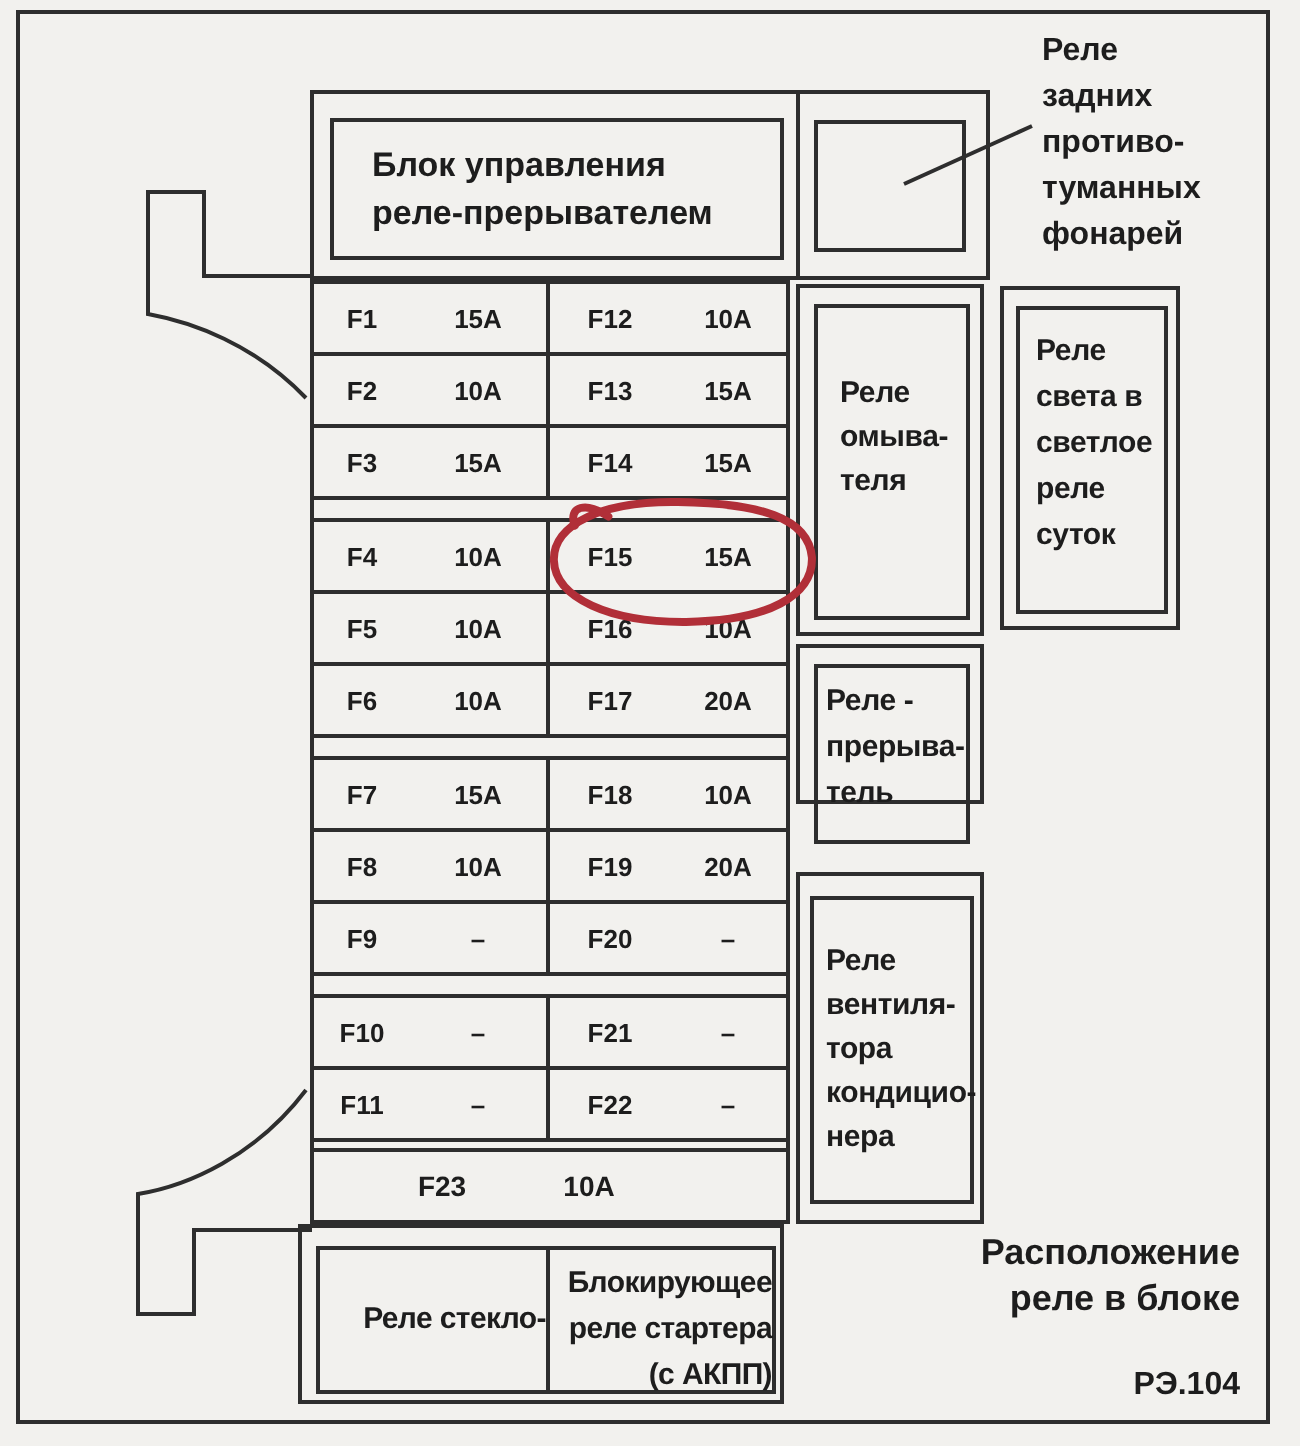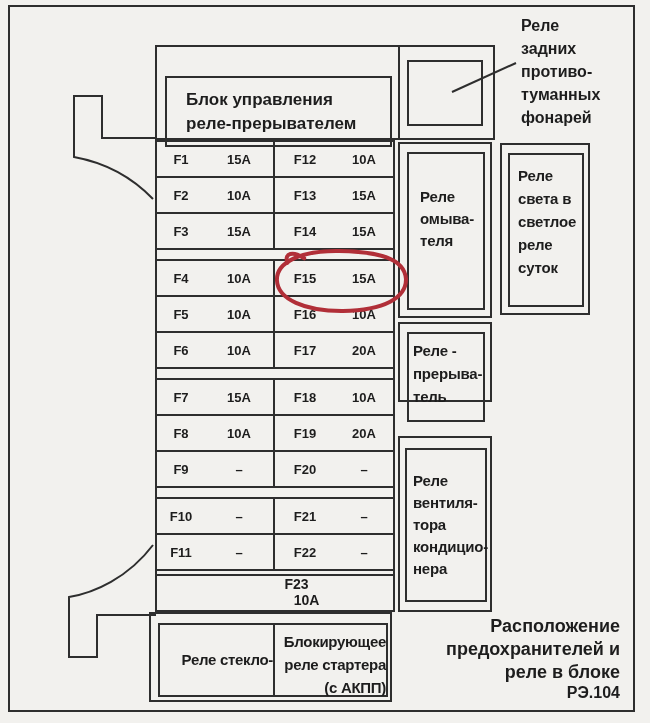--- a/index.html
+++ b/index.html
@@ -12,41 +12,41 @@
     overflow: hidden;
   }
   .frame { position:absolute; left:8px; top:5px; width:627px; height:707px; border:2px solid #2e2e2e; }
   .box { border: 2px solid #2e2e2e; position: absolute; }
   .innerbox { border: 2px solid #2e2e2e; position: absolute; }
 
   
   .topbox { left:155px; top:45px; width:340px; height:95px; display:flex; }
   .topbox-left { width:243px; height:100%; border-right:2px solid #2e2e2e; position:relative; }
   .topbox-right { flex:1; position:relative; }
-  .ctrl-label-box { left:8px; top:29px; width:227px; height:71px; display:flex; align-items:center; justify-content:center; }
+  .ctrl-label-box { left:8px; top:12px; width:227px; height:71px; display:flex; align-items:center; justify-content:center; }
   .ctrl-label-box span { display:block; width:185px; font-size:17px; line-height:24px; text-align:left; }
   .slot-box { left:7px; top:13px; width:76px; height:66px; }
 
   
   .fog-label { position:absolute; left:521px; top:14px; font-size:16px; line-height:23px; }
 
   
   .fuse-table { position:absolute; left:155px; top:140px; width:240px; }
   .frow { display:flex; height:38px; border:2px solid #2e2e2e; margin-top:-2px; align-items:stretch; }
   .frow:first-child { margin-top:0; }
   .fcell { display:flex; align-items:center; font-size:13px; }
   .cl { width:118px; border-right:2px solid #2e2e2e; }
   .cr { flex:1; }
   .cl .fid { width:48px; text-align:center; }
   .cl .fa  { flex:1; text-align:center; }
   .cr .fid { width:60px; text-align:center; }
   .cr .fa  { flex:1; text-align:center; }
   .fstrip { height:13px; border-left:2px solid #2e2e2e; border-right:2px solid #2e2e2e; margin-top:-2px; }
   .fstrip.small { height:7px; }
-  .f23row { display:flex; height:38px; border:2px solid #2e2e2e; margin-top:-2px; align-items:center; padding-left:63px; font-size:14px;flex-direction:column; }
+  .f23row { display:flex; height:38px; border:2px solid #2e2e2e; margin-top:-2px; align-items:center; padding-left:38px; font-size:14px; }
   .f23row .fid { width:52px; text-align:center; margin-right:20px; }
   .f23row .fa { width:55px; text-align:center; }
 
   
   .relay-text { font-size:15px; line-height:22px; letter-spacing:-0.2px; }
   .washer-outer { left:398px; top:142px; width:94px; height:176px; }
   .washer-inner { left:7px; top:8px; width:78px; height:158px; display:flex; flex-direction:column; justify-content:center; padding:0 0 24px 11px; }
   .drl-outer { left:500px; top:143px; width:90px; height:172px; }
   .drl-inner { left:6px; top:8px; width:76px; height:154px; padding:9px 0 0 8px; line-height:23px; }
   .int-outer { left:398px; top:322px; width:94px; height:80px; }
@@ -256,21 +256,20 @@
       <div class="bcell-right">
         <div>Блокирующее</div>
         <div>реле стартера</div>
         <div>(с АКПП)</div>
       </div>
     </div>
   </div>
 
   <div class="caption">
     <div>Расположение</div>
-    <div>предохранителей и</div>
     <div>реле в блоке</div>
   </div>
   <div class="fig-code">РЭ.104</div>
 
   <svg class="overlay" viewBox="0 0 650 723">
     <path d="M 156,138 H 102 V 96 H 74 V 157 C 96,161 127,172 153,199" fill="none" stroke="#2e2e2e" stroke-width="2"></path>
     <path d="M 156,615 H 97 V 657 H 69 V 597 C 94,593 128,578 153,545" fill="none" stroke="#2e2e2e" stroke-width="2"></path>
     <path d="M 452,92 L 516,63" fill="none" stroke="#2e2e2e" stroke-width="2"></path>
     <g transform="rotate(-2 341 281)">
       <path d="M 340,251 C 302,249 277,260 277,278 C 277,297 304,310 342,311 C 383,312 406,300 406,281 C 405,261 381,253 340,251 Z" fill="none" stroke="#b12f38" stroke-width="4" stroke-linecap="round"></path>

